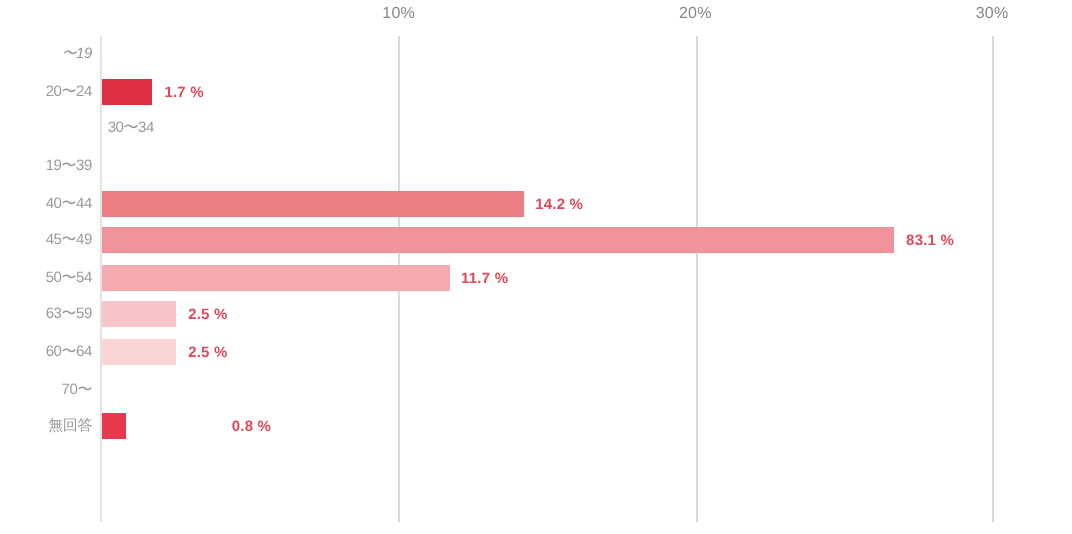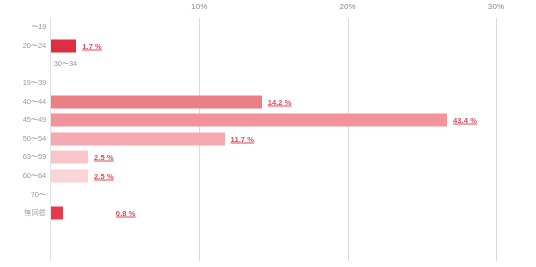--- a/index.html
+++ b/index.html
@@ -85,21 +85,20 @@
     height: 13px;
     border-radius: 0;
   }
   .bar-value {
     font-size: 7.5px;
     font-weight: bold;
     color: #e04a5a;
     margin-left: 6px;
     white-space: nowrap;
     letter-spacing: 0.1px;
-    text-decoration: underline;
   }
 </style>
 </head>
 <body>
 
 <div id="chart-root">
   <div class="plot-area">
     <div class="axis-baseline"></div>
     <div id="gridlines">
         <div class="gridline" style="left: 183.333px; background: rgb(218, 218, 218);"></div>
@@ -133,21 +132,21 @@
           <div class="cat-label" style="color: rgb(154, 154, 154);">40〜44</div>
           <div class="bar-wrap">
             <div class="bar" title="40〜44 14.2 %" style="width: 210.633px; background: rgb(236, 126, 134);"></div>
             <div class="bar-value" style="color: rgb(224, 74, 90);">14.2 %</div>
           </div>
         </div>
         <div class="row">
           <div class="cat-label" style="color: rgb(154, 154, 154);">45〜49</div>
           <div class="bar-wrap">
             <div class="bar" title="45〜49 26.7 %" style="width: 396.05px; background: rgb(240, 147, 155);"></div>
-            <div class="bar-value" style="color: rgb(224, 74, 90);">43.4 %</div>
+            <div class="bar-value" style="color: rgb(224, 74, 90);">83.1 %</div>
           </div>
         </div>
         <div class="row">
           <div class="cat-label" style="color: rgb(154, 154, 154);">50〜54</div>
           <div class="bar-wrap">
             <div class="bar" title="50〜54 11.7 %" style="width: 173.55px; background: rgb(244, 170, 176);"></div>
             <div class="bar-value" style="color: rgb(224, 74, 90);">11.7 %</div>
           </div>
         </div>
         <div class="row">

